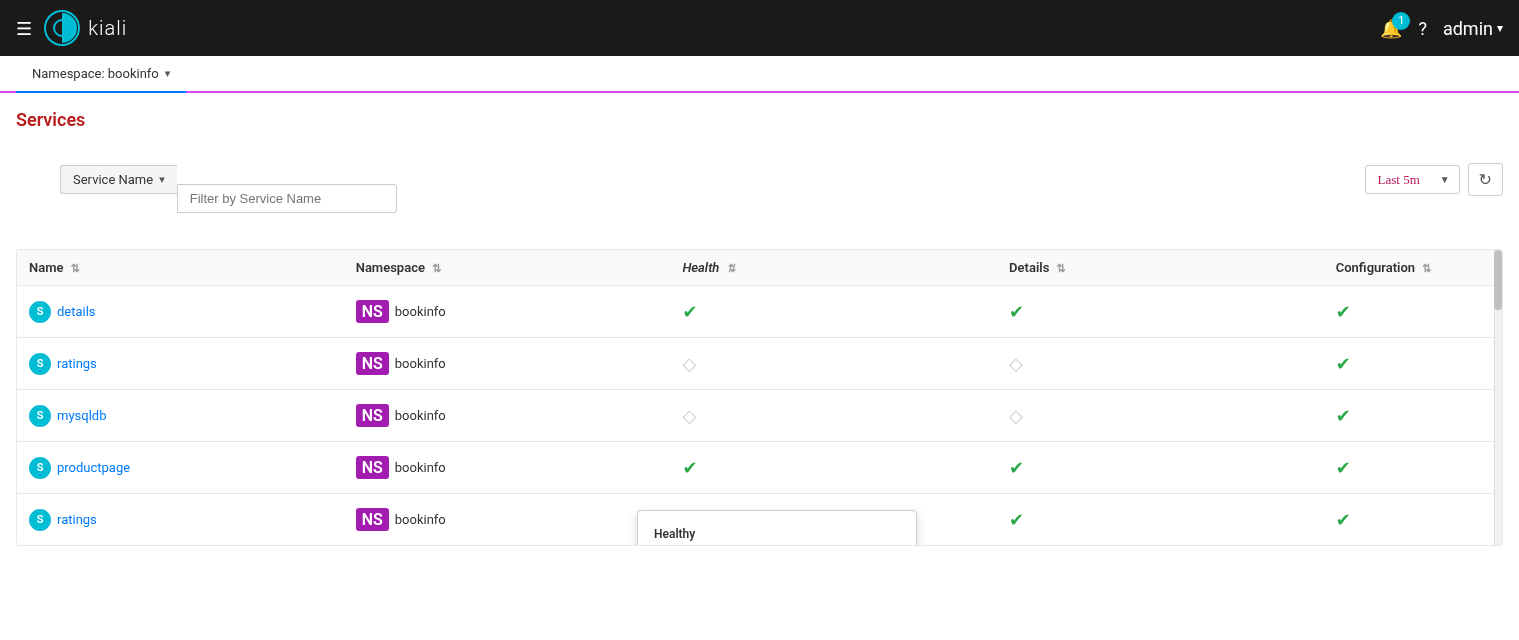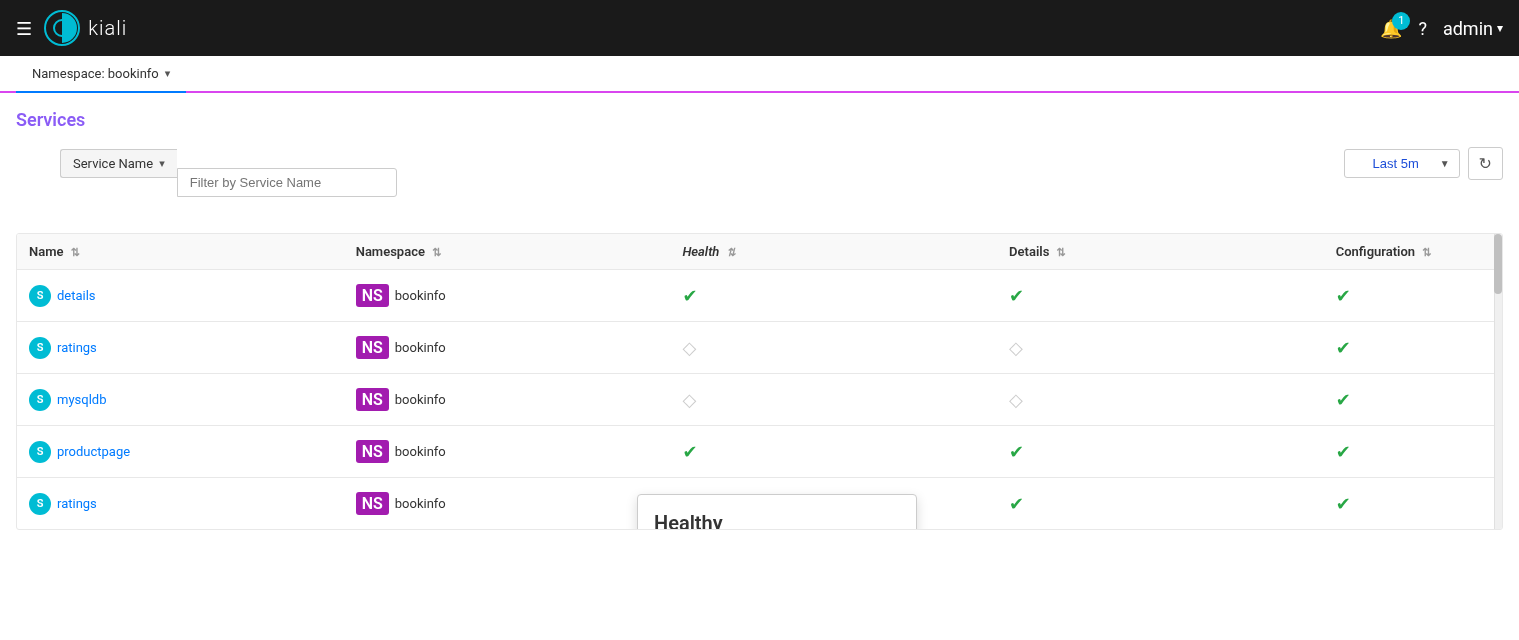--- a/index.html
+++ b/index.html
@@ -44,21 +44,21 @@
       border-bottom: 2px solid #007bff;
       margin-bottom: -2px;
       cursor: pointer;
       font-size: 13px;
       color: #333;
     }
     .namespace-tab-arrow { font-size: 11px; color: #555; }
 
     
     .main { padding: 16px; }
-    .page-title { font-size: 18px; font-weight: 600; color: #8b5cf6; }
+    .page-title { font-size: 18px; font-weight: 600; margin-bottom: 16px; color: #b91c1c; }
 
     
     .filter-bar { display: flex; align-items: center; justify-content: space-between; margin-bottom: 16px; }
     .filter-left { display: flex; align-items: center; gap: 0; padding-left: 44px; }
     .filter-dropdown {
       display: flex; align-items: center; gap: 6px;
       border: 1px solid #ccc; border-right: none;
       padding: 6px 12px; background: #f5f5f5;
       cursor: pointer; font-size: 13px; color: #333;
       border-radius: 3px 0 0 3px;
@@ -68,24 +68,24 @@
       border: 1px solid #ccc; padding: 6px 12px;
       font-size: 13px; color: #999;
       border-radius: 0 3px 3px 0;
       width: 220px; outline: none; margin-top: 38px;
     }
     .filter-right { display: flex; align-items: center; gap: 8px; }
     .time-select-wrapper {
       position: relative; display: flex; align-items: center;
     }
     .time-select-wrapper select {
-      border: 1px solid #ccc; padding: 6px 32px 6px 28px;
-      font-size: 13px; color: #1d4ed8;
+      border: 1px solid #ccc; padding: 6px 32px 6px 12px;
+      font-size: 13px; color: #be185d;
       border-radius: 3px; cursor: pointer;
-      background: #fff; appearance: none; outline: none;
+      background: #fff; appearance: none; outline: none; font-family: Liberation Serif, serif;
     }
     .time-select-wrapper::after {
       content: '▼'; font-size: 10px; position: absolute;
       right: 10px; pointer-events: none; color: #555;
     }
     .refresh-btn {
       border: 1px solid #ccc; padding: 6px 10px;
       background: #fff; cursor: pointer; border-radius: 3px;
       font-size: 16px; color: #555;
     }
@@ -129,21 +129,21 @@
       top: 260px;
       left: 620px;
       background: #fff;
       border: 1px solid #ccc;
       border-radius: 4px;
       padding: 16px;
       box-shadow: 0 4px 12px rgba(0,0,0,0.15);
       z-index: 100;
       min-width: 280px;
     }
-    .tooltip-title { font-size: 20px; font-weight: 600; margin-bottom: 10px; color: #333; }
+    .tooltip-title { font-size: 12px; font-weight: 600; margin-bottom: 10px; color: #333; }
 
     
     .name-cell { display: flex; align-items: center; }
     .ns-cell { display: flex; align-items: center; }
     .health-cell { display: flex; align-items: center; }
 
     
     .scroll-track {
       position: absolute; right: 0; top: 0; bottom: 0; width: 8px;
       background: #f0f0f0; border-left: 1px solid #e0e0e0;

